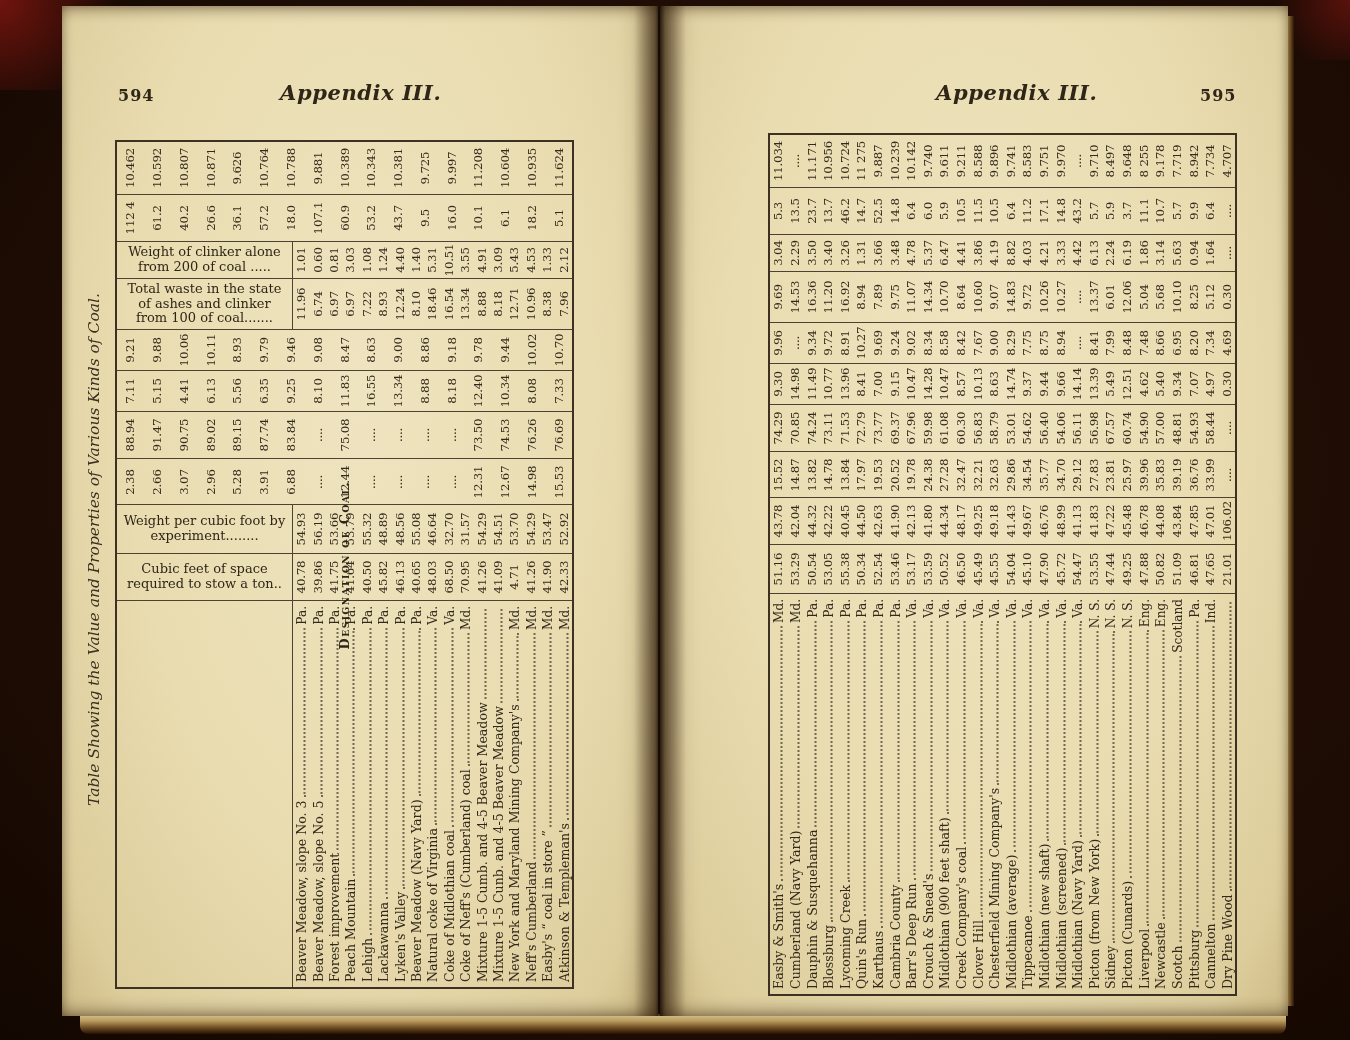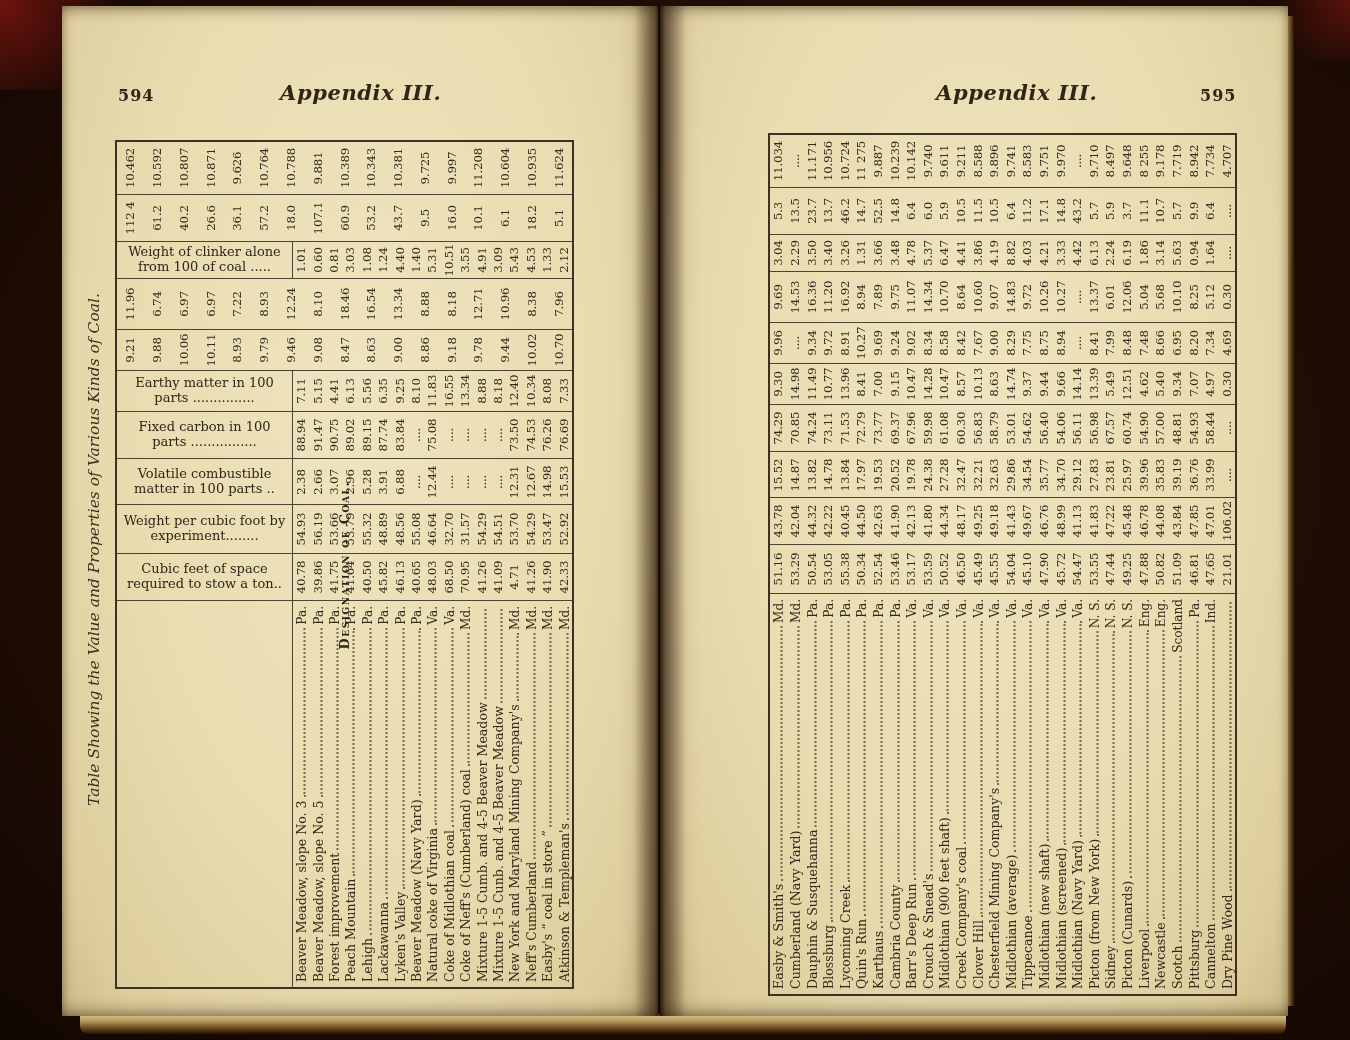--- a/index.html
+++ b/index.html
@@ -165,21 +165,21 @@
             <div class="ncell">
               <div class="rot num" style="width: 43px;">18.2</div>
             </div>
             <div class="ncell">
               <div class="rot num" style="width: 43px;">5.1</div>
             </div>
           </div>
         </div>
         <div class="band-row" style="height: 36px;">
           <div class="hcell">
-            <span class="hlabel">Weight of clinker alone from 100 of coal .....</span>
+            <span class="hlabel">Weight of clinker alone from 200 of coal .....</span>
           </div>
           <div class="drow">
             <div class="ncell">
               <div class="rot num" style="width: 33px;">1.01</div>
             </div>
             <div class="ncell">
               <div class="rot num" style="width: 33px;">0.60</div>
             </div>
             <div class="ncell">
               <div class="rot num" style="width: 33px;">0.81</div>
@@ -222,20 +222,23 @@
             </div>
             <div class="ncell">
               <div class="rot num" style="width: 33px;">1.33</div>
             </div>
             <div class="ncell">
               <div class="rot num" style="width: 33px;">2.12</div>
             </div>
           </div>
         </div>
         <div class="band-row" style="height: 50px;">
+          <div class="hcell">
+            <span class="hlabel">Total waste in the state of ashes and clinker from 100 of coal.......</span>
+          </div>
           <div class="drow">
             <div class="ncell">
               <div class="rot num" style="width: 47px;">11.96</div>
             </div>
             <div class="ncell">
               <div class="rot num" style="width: 47px;">6.74</div>
             </div>
             <div class="ncell">
               <div class="rot num" style="width: 47px;">6.97</div>
             </div>
@@ -332,23 +335,20 @@
             </div>
             <div class="ncell">
               <div class="rot num" style="width: 37px;">10.02</div>
             </div>
             <div class="ncell">
               <div class="rot num" style="width: 37px;">10.70</div>
             </div>
           </div>
         </div>
         <div class="band-row" style="height: 40px;">
-          <div class="hcell">
-            <span class="hlabel">Earthy matter in 100 parts ...............</span>
-          </div>
           <div class="drow">
             <div class="ncell">
               <div class="rot num" style="width: 37px;">7.11</div>
             </div>
             <div class="ncell">
               <div class="rot num" style="width: 37px;">5.15</div>
             </div>
             <div class="ncell">
               <div class="rot num" style="width: 37px;">4.41</div>
             </div>
@@ -390,23 +390,20 @@
             </div>
             <div class="ncell">
               <div class="rot num" style="width: 37px;">8.08</div>
             </div>
             <div class="ncell">
               <div class="rot num" style="width: 37px;">7.33</div>
             </div>
           </div>
         </div>
         <div class="band-row" style="height: 46px;">
-          <div class="hcell">
-            <span class="hlabel">Fixed carbon in 100 parts ................</span>
-          </div>
           <div class="drow">
             <div class="ncell">
               <div class="rot num" style="width: 43px;">88.94</div>
             </div>
             <div class="ncell">
               <div class="rot num" style="width: 43px;">91.47</div>
             </div>
             <div class="ncell">
               <div class="rot num" style="width: 43px;">90.75</div>
             </div>
@@ -448,23 +445,20 @@
             </div>
             <div class="ncell">
               <div class="rot num" style="width: 43px;">76.26</div>
             </div>
             <div class="ncell">
               <div class="rot num" style="width: 43px;">76.69</div>
             </div>
           </div>
         </div>
         <div class="band-row" style="height: 45px;">
-          <div class="hcell">
-            <span class="hlabel">Volatile combustible matter in 100 parts ..</span>
-          </div>
           <div class="drow">
             <div class="ncell">
               <div class="rot num" style="width: 42px;">2.38</div>
             </div>
             <div class="ncell">
               <div class="rot num" style="width: 42px;">2.66</div>
             </div>
             <div class="ncell">
               <div class="rot num" style="width: 42px;">3.07</div>
             </div>

